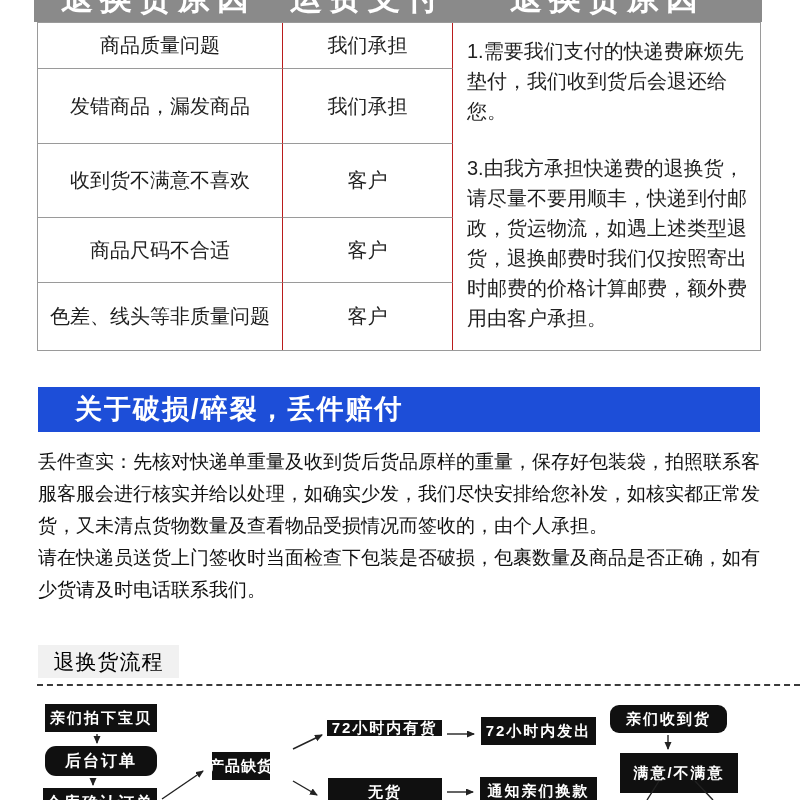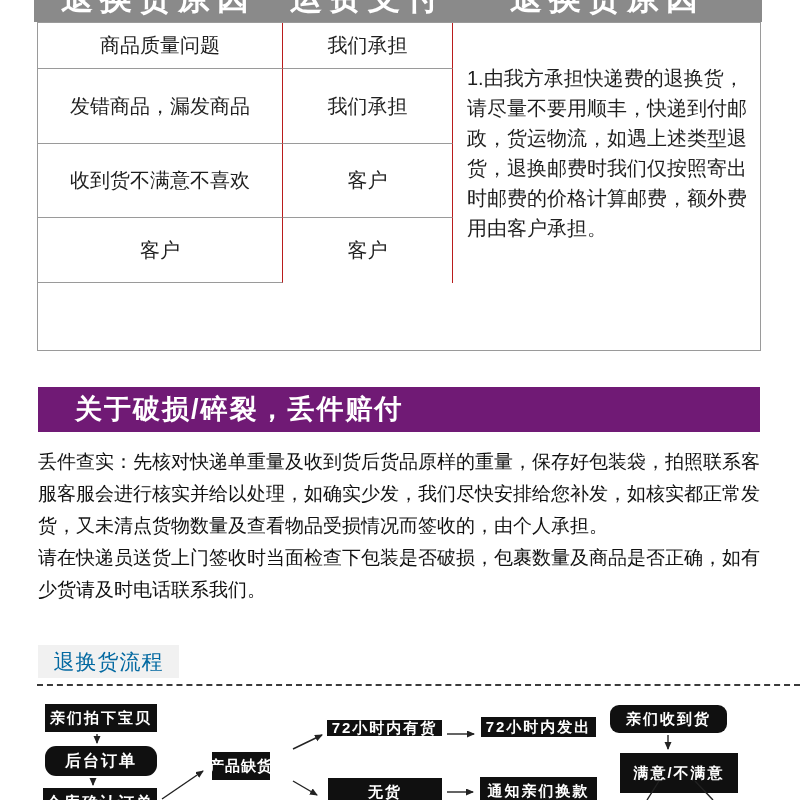--- a/index.html
+++ b/index.html
@@ -34,34 +34,34 @@
   .tcell.lastrow{border-bottom:none;}
   .notecell{
     grid-column:3;grid-row:1/6;box-sizing:border-box;
     padding:13px 12px 0 14px;font-size:20px;line-height:30px;color:#1f1f1f;
   }
   .notecell p{margin:0;}
   .notecell p.second{margin-top:27px;}
   
   .banner{
     position:absolute;left:38px;top:387px;width:722px;height:45px;
-    background:#701a75;color:#ffffff;font-weight:bold;
+    background:#1d4ed8;color:#ffffff;font-weight:bold;
     font-size:27px;line-height:45px;letter-spacing:2px;
     padding-left:37px;box-sizing:border-box;white-space:nowrap;
   }
   
   .paras{
     position:absolute;left:38px;top:446px;width:736px;
     font-size:19px;line-height:32px;color:#111111;
   }
   .paras p{margin:0;}
   
   .flow-title{
     position:absolute;left:38px;top:645px;width:141px;height:33px;
-    background:#f1f1f1;color:#0369a1;font-size:21px;line-height:33px;
+    background:#f1f1f1;color:#000000;font-size:21px;line-height:33px;
     display:flex;align-items:center;justify-content:center;letter-spacing:1px;
   }
   .dashline{
     position:absolute;left:37px;top:684px;width:763px;height:0;
     border-top:2px dashed #3a3a3a;
   }
   
   .fnode{
     position:absolute;background:#101010;color:#ffffff;
     font-weight:bold;display:flex;align-items:center;justify-content:center;
@@ -81,45 +81,48 @@
 <div class="tbl-body">
   <div class="tcell">商品质量问题</div>
   <div class="tcell">我们承担</div>
 
   <div class="tcell">发错商品，漏发商品</div>
   <div class="tcell">我们承担</div>
 
   <div class="tcell">收到货不满意不喜欢</div>
   <div class="tcell">客户</div>
 
+  <div class="tcell">商品尺码不合适</div>
   <div class="tcell">客户</div>
 
+  <div class="tcell lastrow">色差、线头等非质量问题</div>
   <div class="tcell lastrow">客户</div>
 
   <div class="notecell">
-    <p class="second">1.由我方承担快递费的退换货，请尽量不要用顺丰，快递到付邮政，货运物流，如遇上述类型退货，退换邮费时我们仅按照寄出时邮费的价格计算邮费，额外费用由客户承担。</p>
+    <p>1.需要我们支付的快递费麻烦先垫付，我们收到货后会退还给您。</p>
+    <p class="second">3.由我方承担快递费的退换货，请尽量不要用顺丰，快递到付邮政，货运物流，如遇上述类型退货，退换邮费时我们仅按照寄出时邮费的价格计算邮费，额外费用由客户承担。</p>
   </div>
 </div>
 
 <div class="banner">关于破损/碎裂，丢件赔付</div>
 
 <div class="paras">
   <p>丢件查实：先核对快递单重量及收到货后货品原样的重量，保存好包装袋，拍照联系客服客服会进行核实并给以处理，如确实少发，我们尽快安排给您补发，如核实都正常发货，又未清点货物数量及查看物品受损情况而签收的，由个人承担。</p>
   <p>请在快递员送货上门签收时当面检查下包装是否破损，包裹数量及商品是否正确，如有少货请及时电话联系我们。</p>
 </div>
 
 <div class="flow-title">退换货流程</div>
 <div class="dashline"></div>
 
 <div class="fnode" style="left:45px;top:704px;width:112px;height:28px;font-size:15px;">亲们拍下宝贝</div>
 <div class="fnode" style="left:45px;top:746px;width:112px;height:30px;font-size:16px;border-radius:11px;">后台订单</div>
 <div class="fnode" style="left:43px;top:788px;width:114px;height:30px;font-size:16px;">仓库确认订单</div>
 <div class="fnode" style="left:212px;top:752px;width:58px;height:28px;font-size:15px;letter-spacing:1px;">产品缺货</div>
 <div class="fnode" style="left:327px;top:720px;width:115px;height:16px;font-size:15px;">72小时内有货</div>
-<div class="fnode" style="left:481px;top:717px;width:115px;height:20px;font-size:15px;">72小时内发出</div>
+<div class="fnode" style="left:481px;top:717px;width:115px;height:28px;font-size:15px;">72小时内发出</div>
 <div class="fnode" style="left:328px;top:778px;width:114px;height:28px;font-size:15px;">无货</div>
 <div class="fnode" style="left:480px;top:777px;width:117px;height:28px;font-size:15px;">通知亲们换款</div>
 <div class="fnode" style="left:610px;top:705px;width:117px;height:28px;font-size:15px;border-radius:9px;">亲们收到货</div>
 <div class="fnode" style="left:612px;top:753px;width:118px;height:40px;font-size:15px;margin-left:8px;">满意/不满意</div>
 
 <svg id="flow-arrows" viewBox="0 0 800 800" xmlns="http://www.w3.org/2000/svg">
   <defs>
     <marker id="ah" markerWidth="9" markerHeight="8" refX="7" refY="3.5" orient="auto" markerUnits="userSpaceOnUse">
       <path d="M0,0 L8,3.5 L0,7 Z" fill="#222222"></path>
     </marker>

